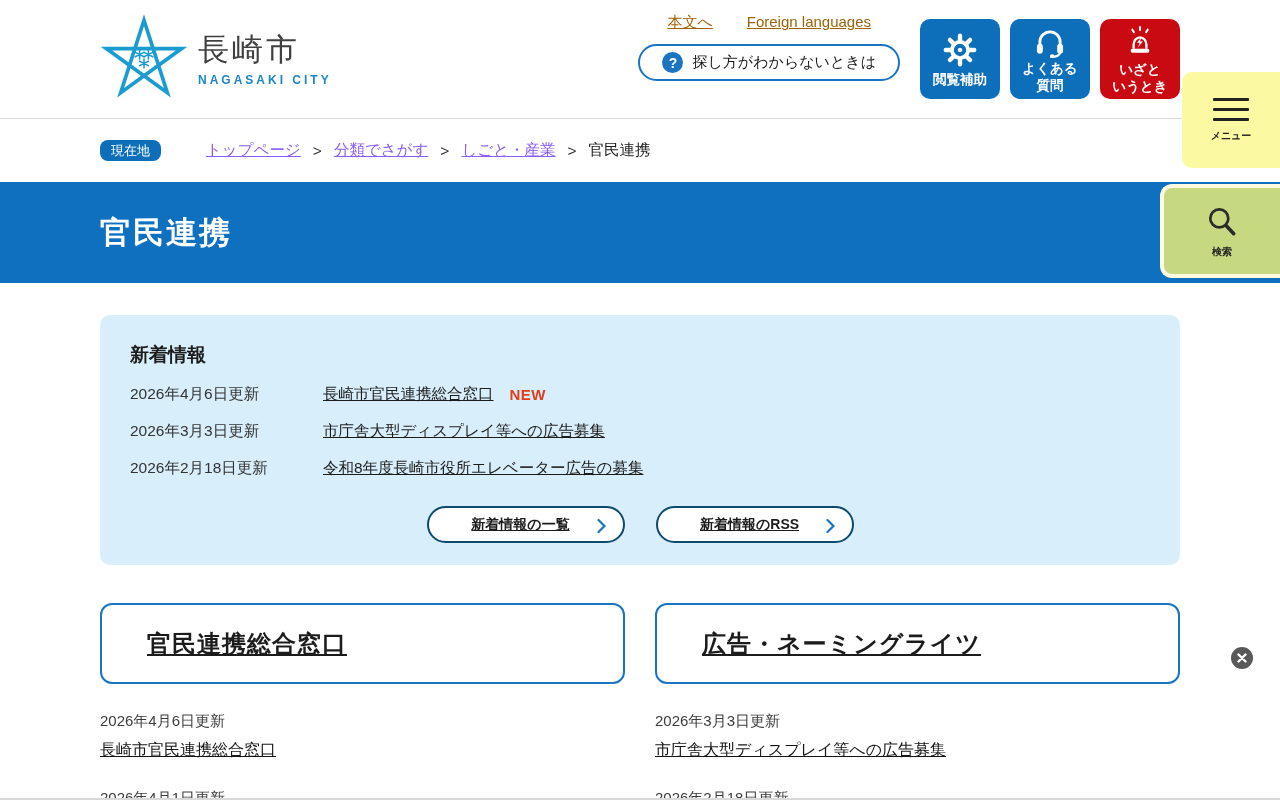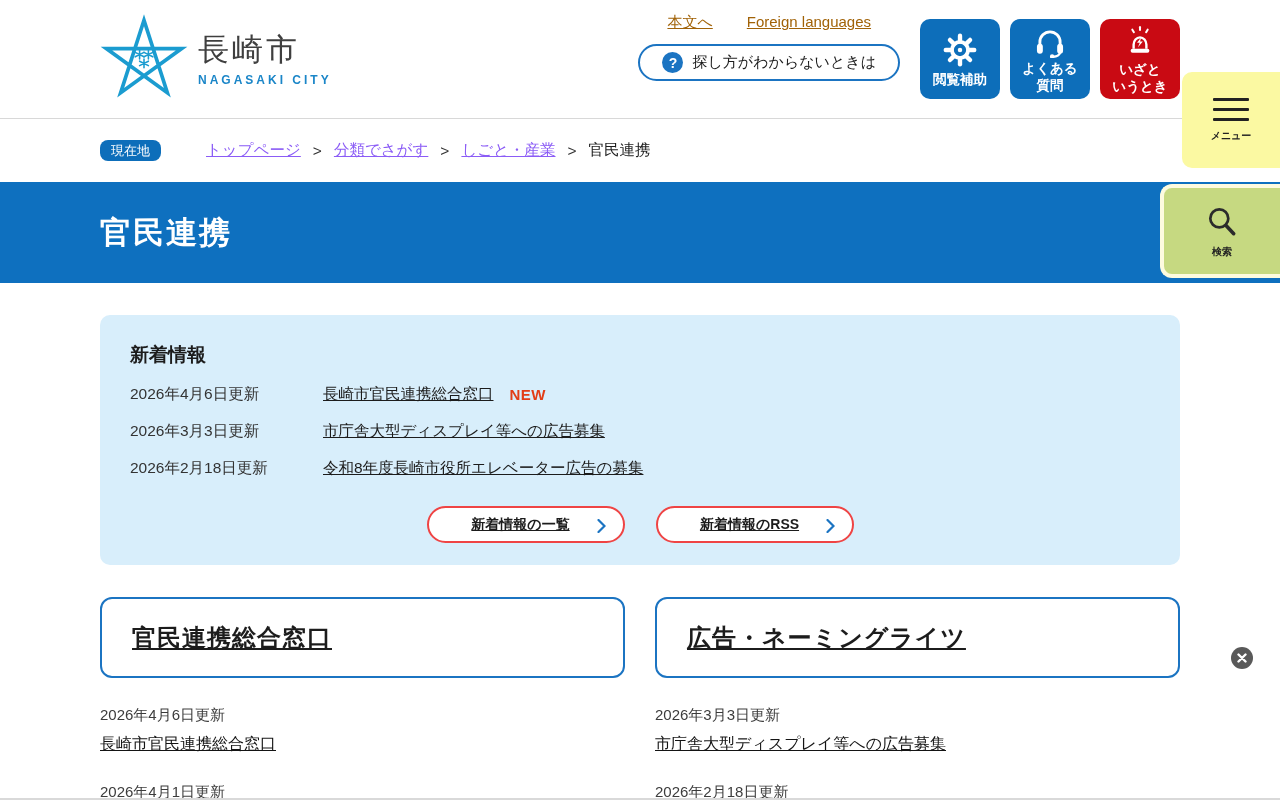--- a/index.html
+++ b/index.html
@@ -77,32 +77,32 @@
   
   main{ padding:0 100px; }
   .news-box{ margin-top:32px; background:#d8eefb; border-radius:10px; padding:27px 30px 30px; height:250px; }
   .news-box h2{ font-size:19px; font-weight:700; color:#1c1c1c; }
   .news-row{ display:flex; align-items:center; margin-top:16px; font-size:15.5px; }
   .news-date{ width:193px; color:#333; flex:none; }
   .news-link{ text-decoration:underline; cursor:pointer; color:#1c1c1c; }
   .new-badge{ color:#e23d17; font-weight:700; font-size:15px; margin-left:16px; letter-spacing:.5px; }
   .news-buttons{ display:flex; justify-content:center; gap:31px; margin-top:27px; }
   .pill-btn{
-    position:relative; width:198px; height:37px; background:#fff; border:2px solid #ef4444;
+    position:relative; width:198px; height:37px; background:#fff; border:2px solid #0c4a6e;
     border-radius:19px; cursor:pointer; display:flex; align-items:center; justify-content:center;
   }
   .pill-btn .lbl{ font-size:14px; font-weight:600; text-decoration:underline; color:#1c1c1c; margin-right:10px;}
   .pill-btn svg{ position:absolute; right:17px; top:11px; }
 
   
   .category-grid{ display:flex; gap:30px; margin-top:32px; }
   .category-col{ width:525px; flex:none; }
   .category-box{
     border:2px solid #1b74c2; border-radius:12px; background:#fff; height:81px;
-    display:flex; align-items:center; padding:0 30px; cursor:pointer;
+    display:flex; align-items:center; padding:0 45px; cursor:pointer;margin-top:6px;
   }
   .category-box .ttl{ font-size:24px; font-weight:700; text-decoration:underline; color:#1c1c1c; letter-spacing:1px;}
   .cat-item{ margin-top:28px; }
   .cat-date{ font-size:15px; color:#3c3c3c; }
   .cat-link{ display:inline-block; margin-top:9px; font-size:16px; color:#141414; text-decoration:underline; cursor:pointer;}
 
   
   .close-fab{
     position:absolute; right:27px; top:647px; width:22px; height:22px; border:none;
     border-radius:50%; background:#595959; cursor:pointer;

